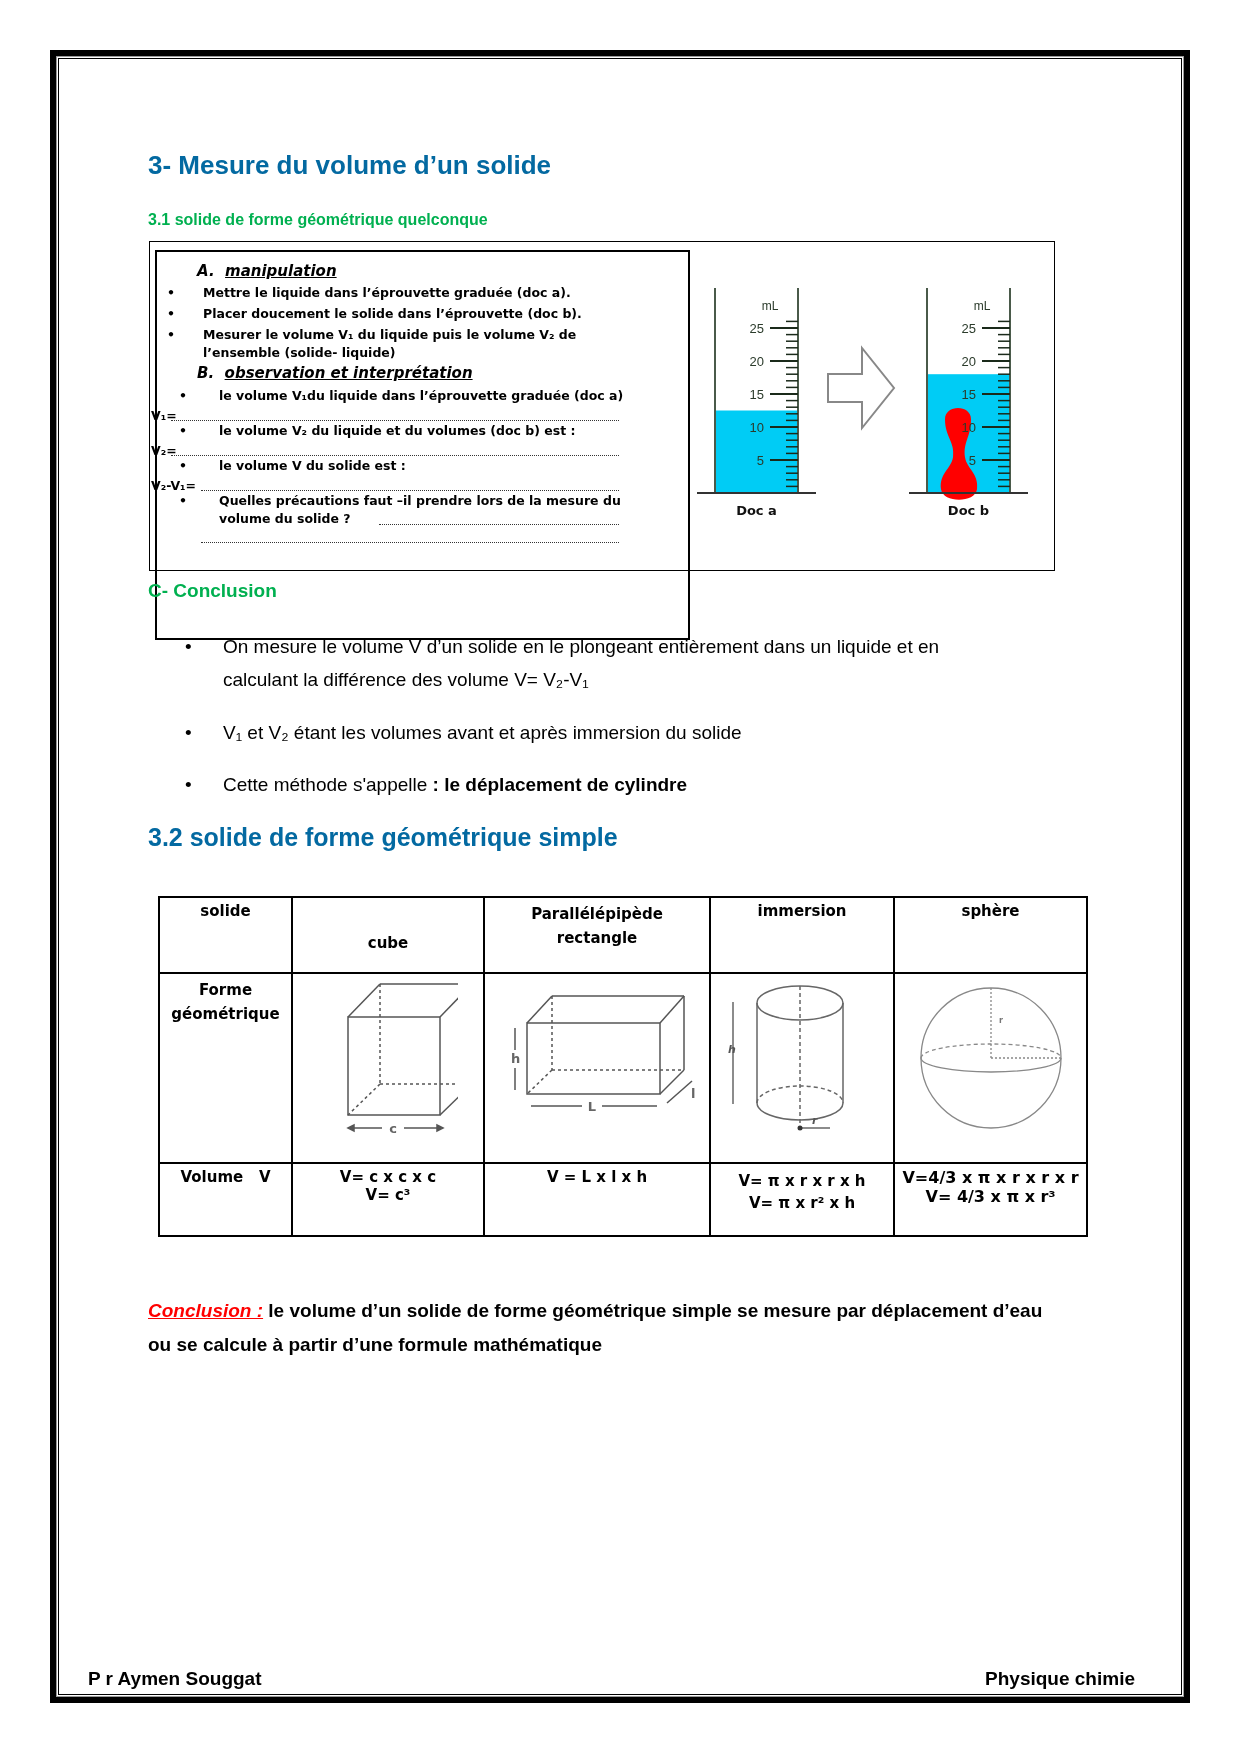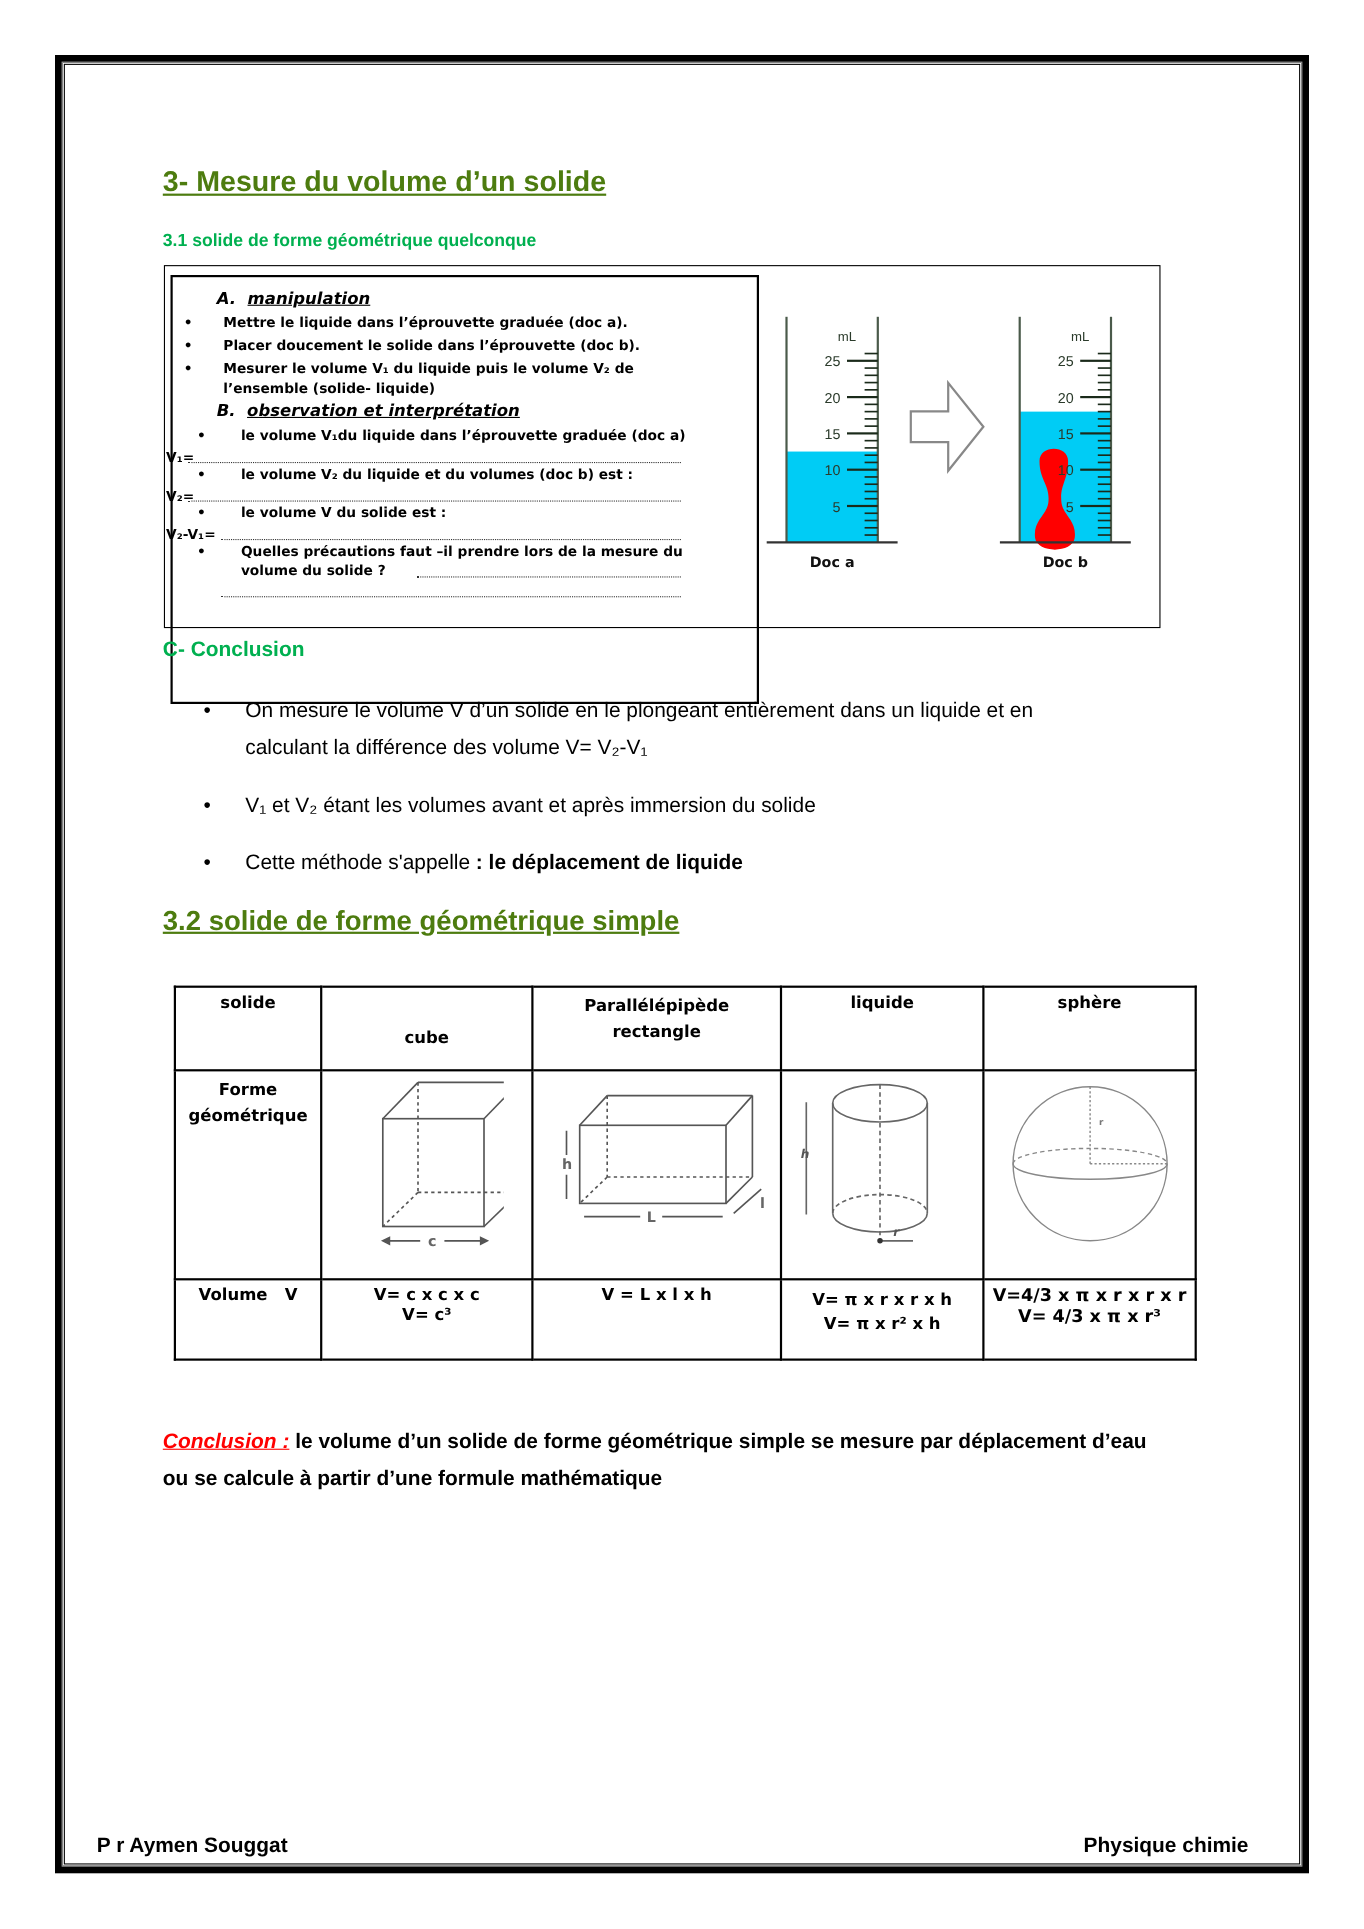--- a/index.html
+++ b/index.html
@@ -5,21 +5,21 @@
   html, body { margin:0; padding:0; background:#fff; }
   body { width:1240px; height:1754px; position:relative; overflow:hidden;
          font-family:"Liberation Sans", sans-serif; color:#000; }
   .frame-outer { position:absolute; left:50px; top:50px; width:1140px; height:1653px;
                  border:7px solid #000; box-sizing:border-box; }
   .frame-inner { position:absolute; left:56px; top:56px; width:1128px; height:1641px;
                  border:1px solid #9a9a9a; box-sizing:border-box; }
   .frame-inner2 { position:absolute; left:58px; top:58px; width:1124px; height:1637px;
                  border:1px solid #000; box-sizing:border-box; }
   .abs { position:absolute; }
-  .h-red { color:#4d7c0f; font-weight:bold; font-family:"Liberation Sans", sans-serif;text-decoration:underline; }
+  .h-red { color:#0369a1; font-weight:bold; font-family:"Liberation Sans", sans-serif; }
   .h-green { color:#00b050; font-weight:bold; }
   .title-main { left:148px; top:150px; font-size:26px; }
   .sub31 { left:148px; top:211px; font-size:16px; height:22px; overflow:hidden; }
   .exp-frame { left:149px; top:241px; width:906px; height:330px; border:1.5px solid #000; box-sizing:border-box; }
   .exp-box { left:155px; top:250px; width:535px; height:390px; border:2.5px solid #000; box-sizing:border-box; }
   .exp-text { font-family:"DejaVu Sans", sans-serif; font-weight:bold; font-size:12.5px; line-height:18px; }
   .sec-label { font-style:italic; font-size:15px; font-weight:bold; }
   .sec-label u { text-decoration:underline; }
   .bullet-row { position:absolute; left:0; white-space:nowrap; }
   .dot { display:inline-block; width:24px; }
@@ -171,34 +171,34 @@
   <span class="b">•</span>
   <span class="t" style="top:0">On mesure  le volume V d’un solide en le plongeant entièrement dans un liquide et en</span>
   <span class="t" style="top:33px">calculant la  différence des volume V= V₂-V₁</span>
 </div>
 <div class="abs blist" style="top:716px;">
   <span class="b">•</span>
   <span class="t" style="top:0">V₁ et V₂ étant les volumes avant et après immersion du solide</span>
 </div>
 <div class="abs blist" style="top:768px;">
   <span class="b">•</span>
-  <span class="t" style="top:0"><span>Cette méthode s'appelle </span><b>: le déplacement de liquide</b></span>
+  <span class="t" style="top:0"><span>Cette méthode s'appelle </span><b>: le déplacement de cylindre</b></span>
 </div>
 
 <div class="abs h-red sub32">3.2 solide de forme géométrique simple</div>
 
 <table class="solids">
   <tbody>
       <tr style="height:76px">
     <td style="width:123px">solide</td>
     <td style="width:182px;vertical-align:middle;padding-top:20px">cube</td>
     <td style="width:216px">
           <div style="width:140px;margin:0 auto;line-height:24px">Parallélépipède rectangle</div>
         </td>
-    <td style="width:174px">liquide</td>
+    <td style="width:174px">immersion</td>
     <td>sphère</td>
   </tr>
   <tr style="height:190px">
     <td>
           <div style="line-height:24px">Forme géométrique</div>
         </td>
     <td>
       <svg width="140" height="170">
         <g stroke="#555" fill="none" stroke-width="1.5">
           <rect x="30" y="39" width="92" height="98"></rect>

